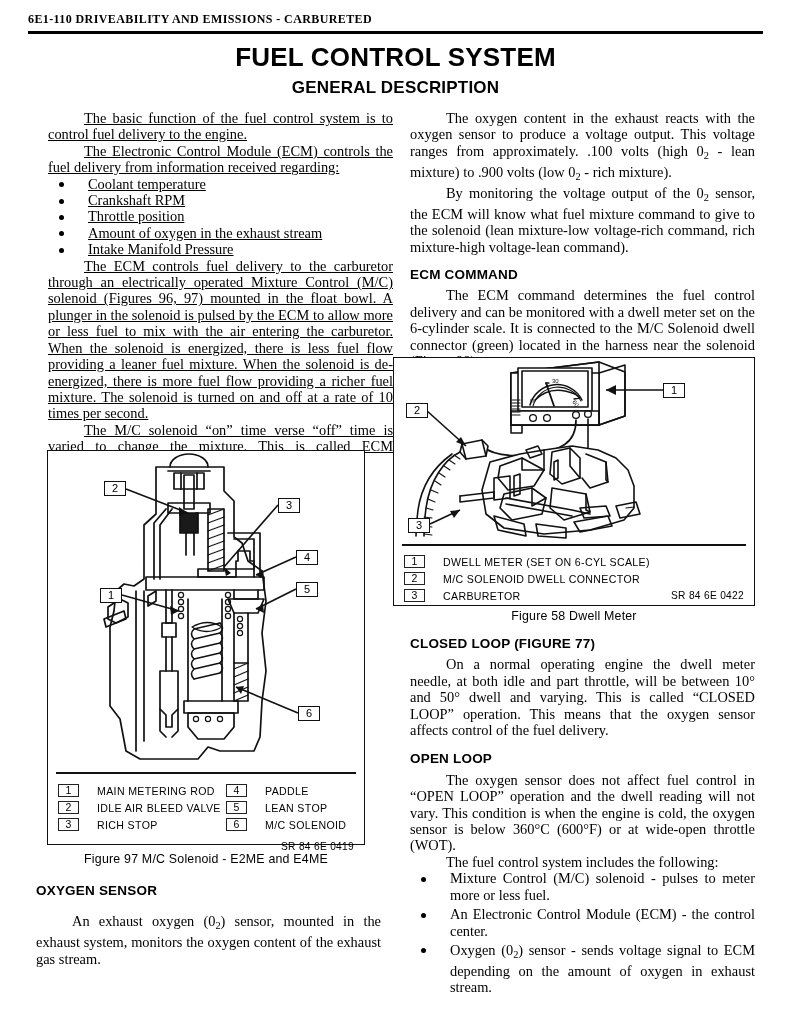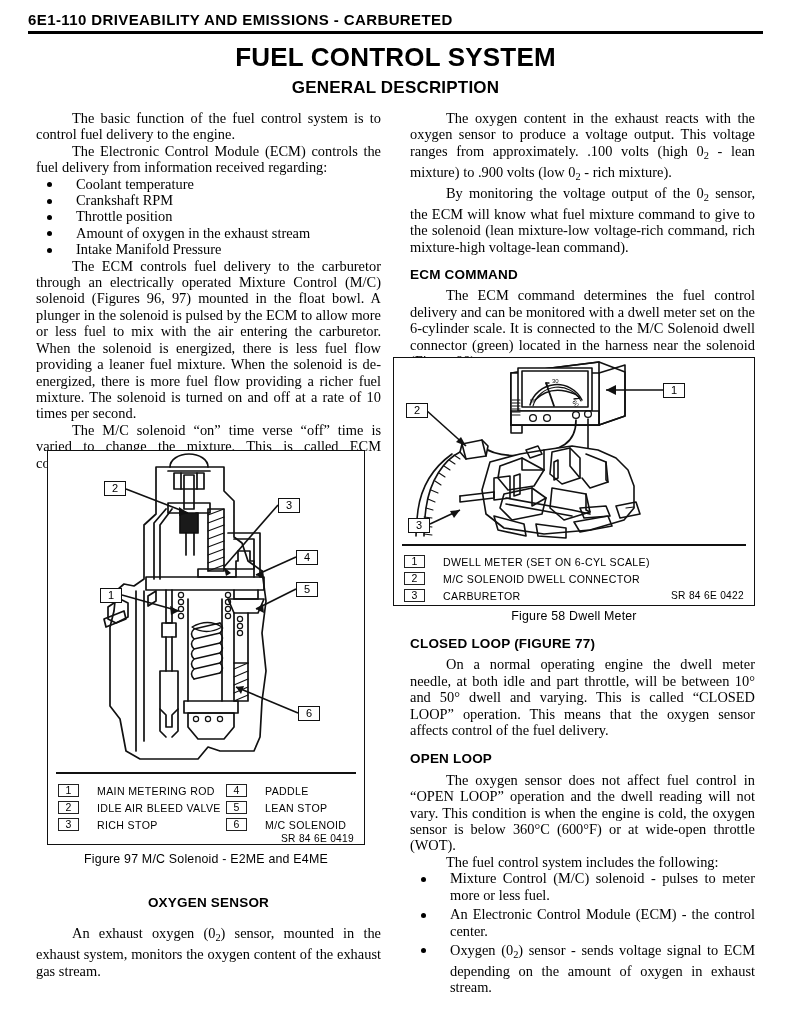--- a/index.html
+++ b/index.html
@@ -9,22 +9,22 @@
     color:#000;
     -webkit-font-smoothing:antialiased;
   }
   .page{position:absolute;inset:0;}
 
   
   .hdr{
     position:absolute;left:28px;top:12px;width:735px;
   }
   .hdr-text{
-    font-family:Liberation Sans, sans-serif;
-    font-weight:bold;font-size:15px;letter-spacing:.4px;
+    font-family:Liberation Serif, serif;
+    font-weight:bold;font-size:12px;letter-spacing:.4px;
     line-height:15px;
   }
   .hdr-rule{
     position:absolute;left:28px;top:31px;width:735px;height:3px;
     background:#000;
   }
 
   
   .doc-title{
     position:absolute;left:0;top:42px;width:791px;text-align:center;
@@ -36,21 +36,21 @@
     font-family:"Liberation Sans", sans-serif;
     font-weight:bold;font-size:17px;letter-spacing:.2px;
   }
 
   
   .col{
     position:absolute;top:110px;width:345px;
     font-size:14.4px;line-height:16.4px;
     text-align:justify;
   }
-  .col-left{left:36px;}
+  .col-left{left:48px;text-decoration:underline;}
   .col-right{left:410px;}
 
   p.para{margin:0;text-indent:36px;text-align:justify;}
 
   .sec-head{
     font-family:"Liberation Sans", sans-serif;
     font-weight:bold;font-size:13.5px;letter-spacing:.2px;
     margin:12px 0 4px 0;text-align:left;text-indent:0;
   }
 
@@ -280,28 +280,28 @@
       <div class="lg-row">
         <div class="lg-col" style="width:168px;">
           <span class="numbox">3</span>
           <span class="lg-label">RICH STOP</span>
         </div>
         <div class="lg-col">
           <span class="numbox">6</span>
           <span class="lg-label">M/C SOLENOID</span>
         </div>
       </div>
-      <div class="srcode" style="margin-top:0;">SR 84 6E 0419</div>
+      <div class="srcode" style="margin-top:8px;">SR 84 6E 0419</div>
     </div>
   </div>
 
   <div class="figcap" style="left:47px; top:852px; width:318px;">Figure 97 M/C Solenoid - E2ME and E4ME</div>
 
   <div style="position:absolute;left:36px;top:883px;width:345px;font-size:14.4px;line-height:16.4px;">
-    <div class="sec-head" style="margin-top:12px;text-align:center;">OXYGEN SENSOR</div>
+    <div class="sec-head" style="margin-top:0;">OXYGEN SENSOR</div>
     <p class="para" style="margin-top:14px;"><span>An exhaust oxygen (0</span><sub>2</sub><span>) sensor, mounted in the exhaust system, monitors the oxygen content of the exhaust gas stream.</span></p>
   </div>
 
   <div class="col col-right">
     <p class="para"><span>The oxygen content in the exhaust reacts with the oxygen sensor to produce a voltage output. This voltage ranges from approximately. .100 volts (high 0</span><sub>2</sub><span> - lean mixture) to .900 volts (low 0</span><sub>2</sub><span> - rich mixture).</span></p>
     <p class="para"><span>By monitoring the voltage output of the 0</span><sub>2</sub><span> sensor, the ECM will know what fuel mixture command to give to the solenoid (lean mixture-low voltage-rich command, rich mixture-high voltage-lean command).</span></p>
 
     <div class="sec-head">ECM COMMAND</div>
     <p class="para">The ECM command determines the fuel control delivery and can be monitored with a dwell meter set on the 6-cylinder scale. It is connected to the M/C Solenoid dwell connector (green) located in the harness near the solenoid (Figure 98).</p>
   </div>

